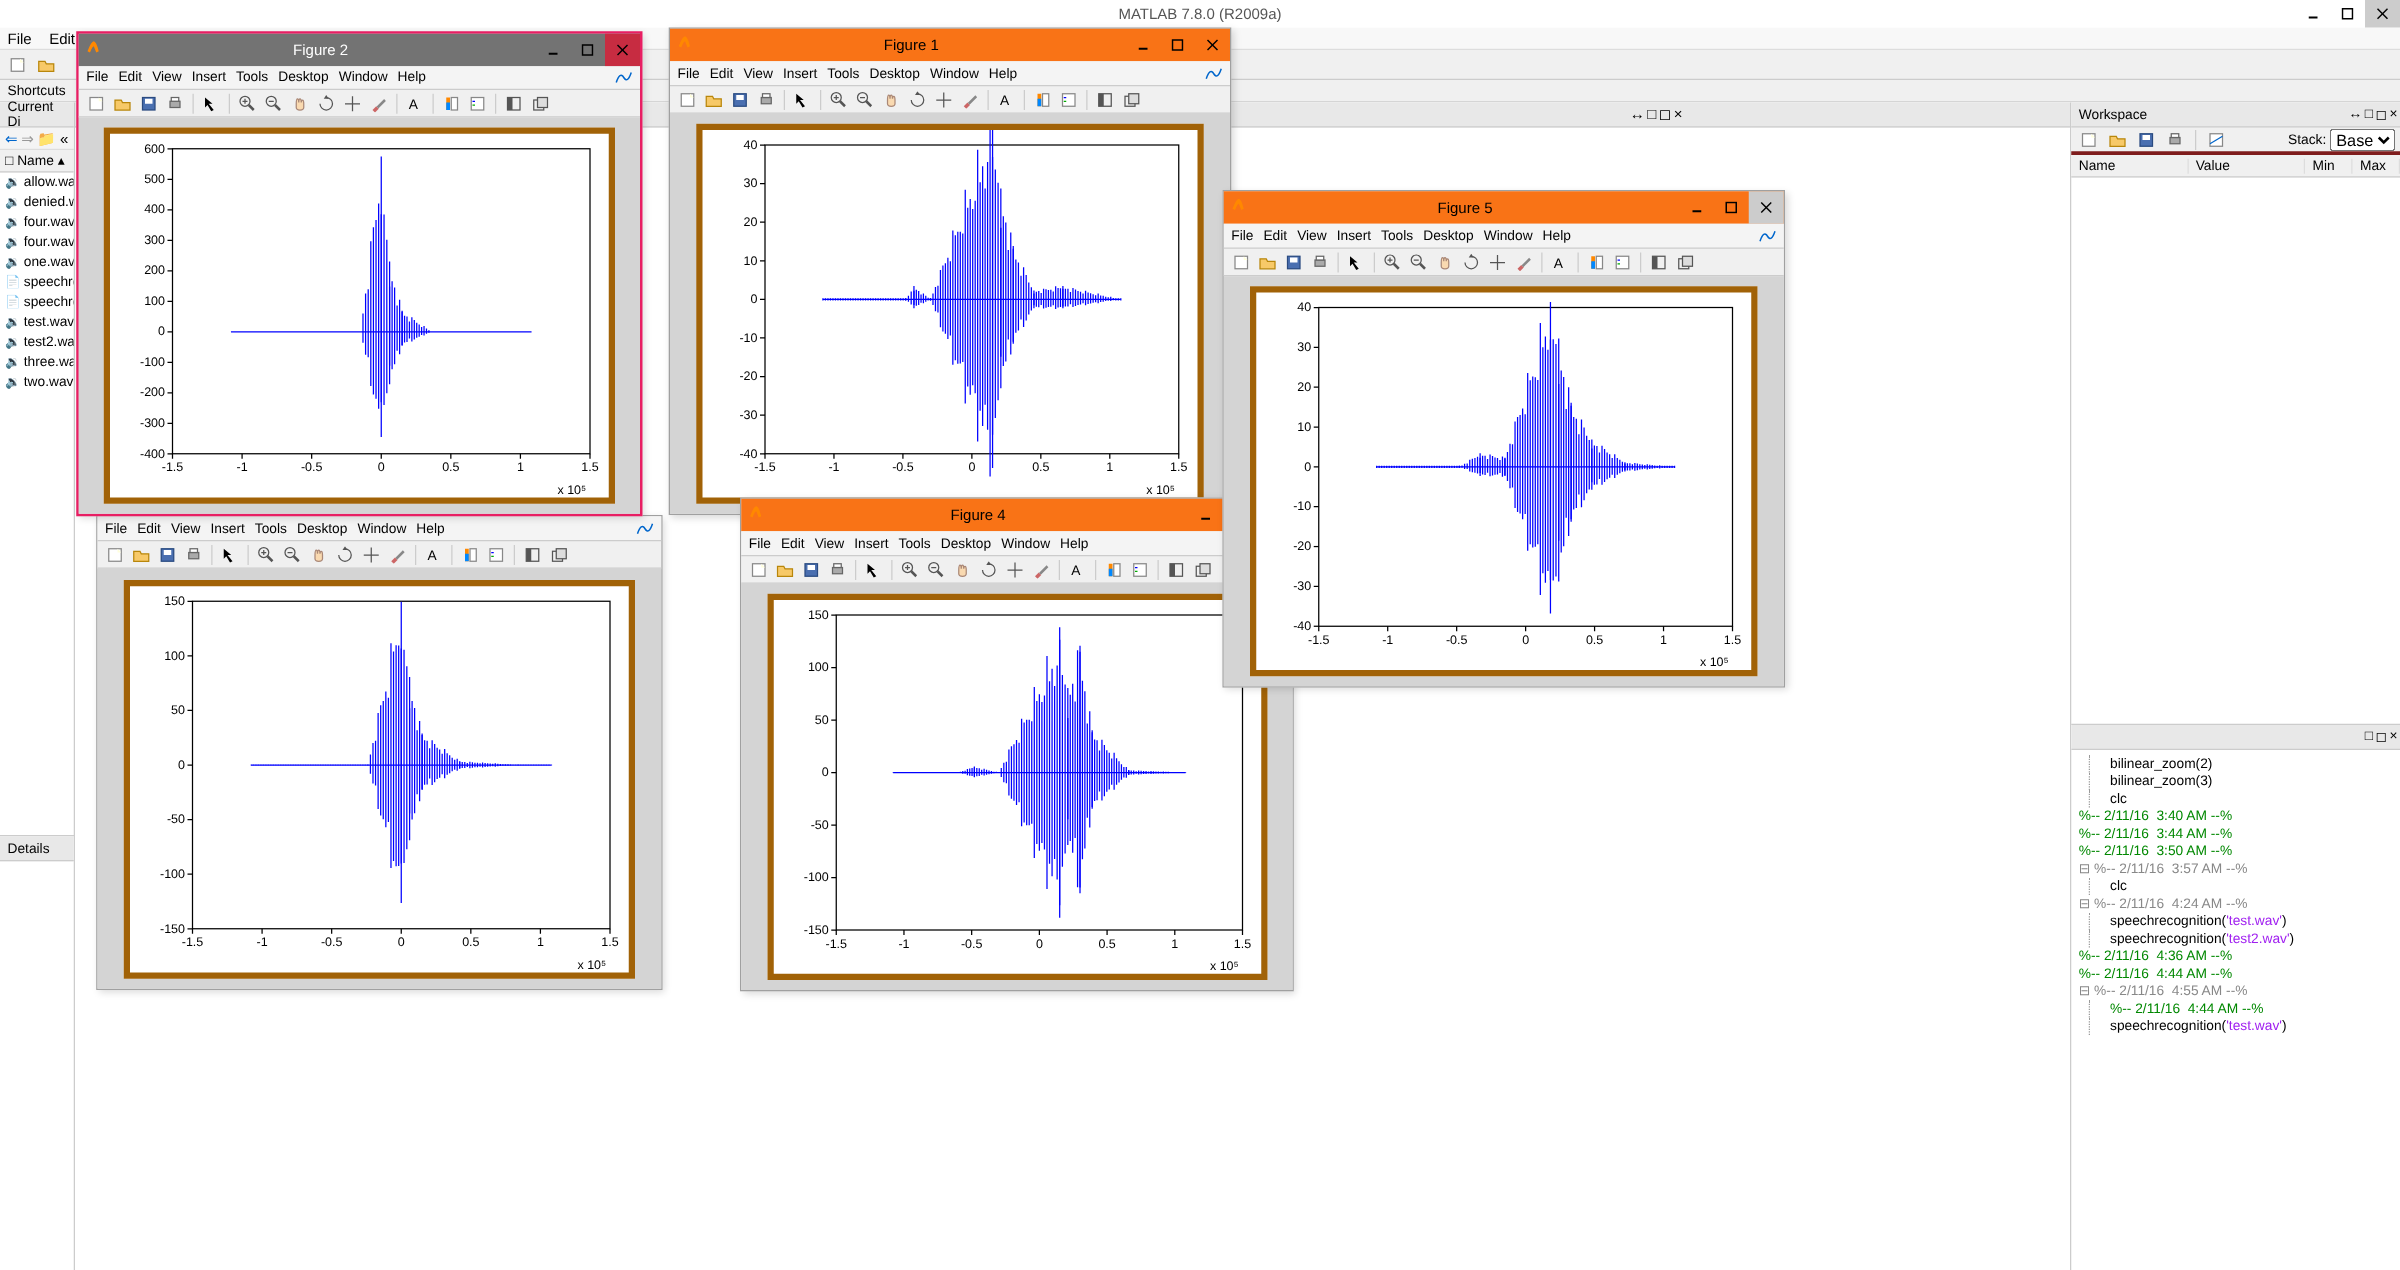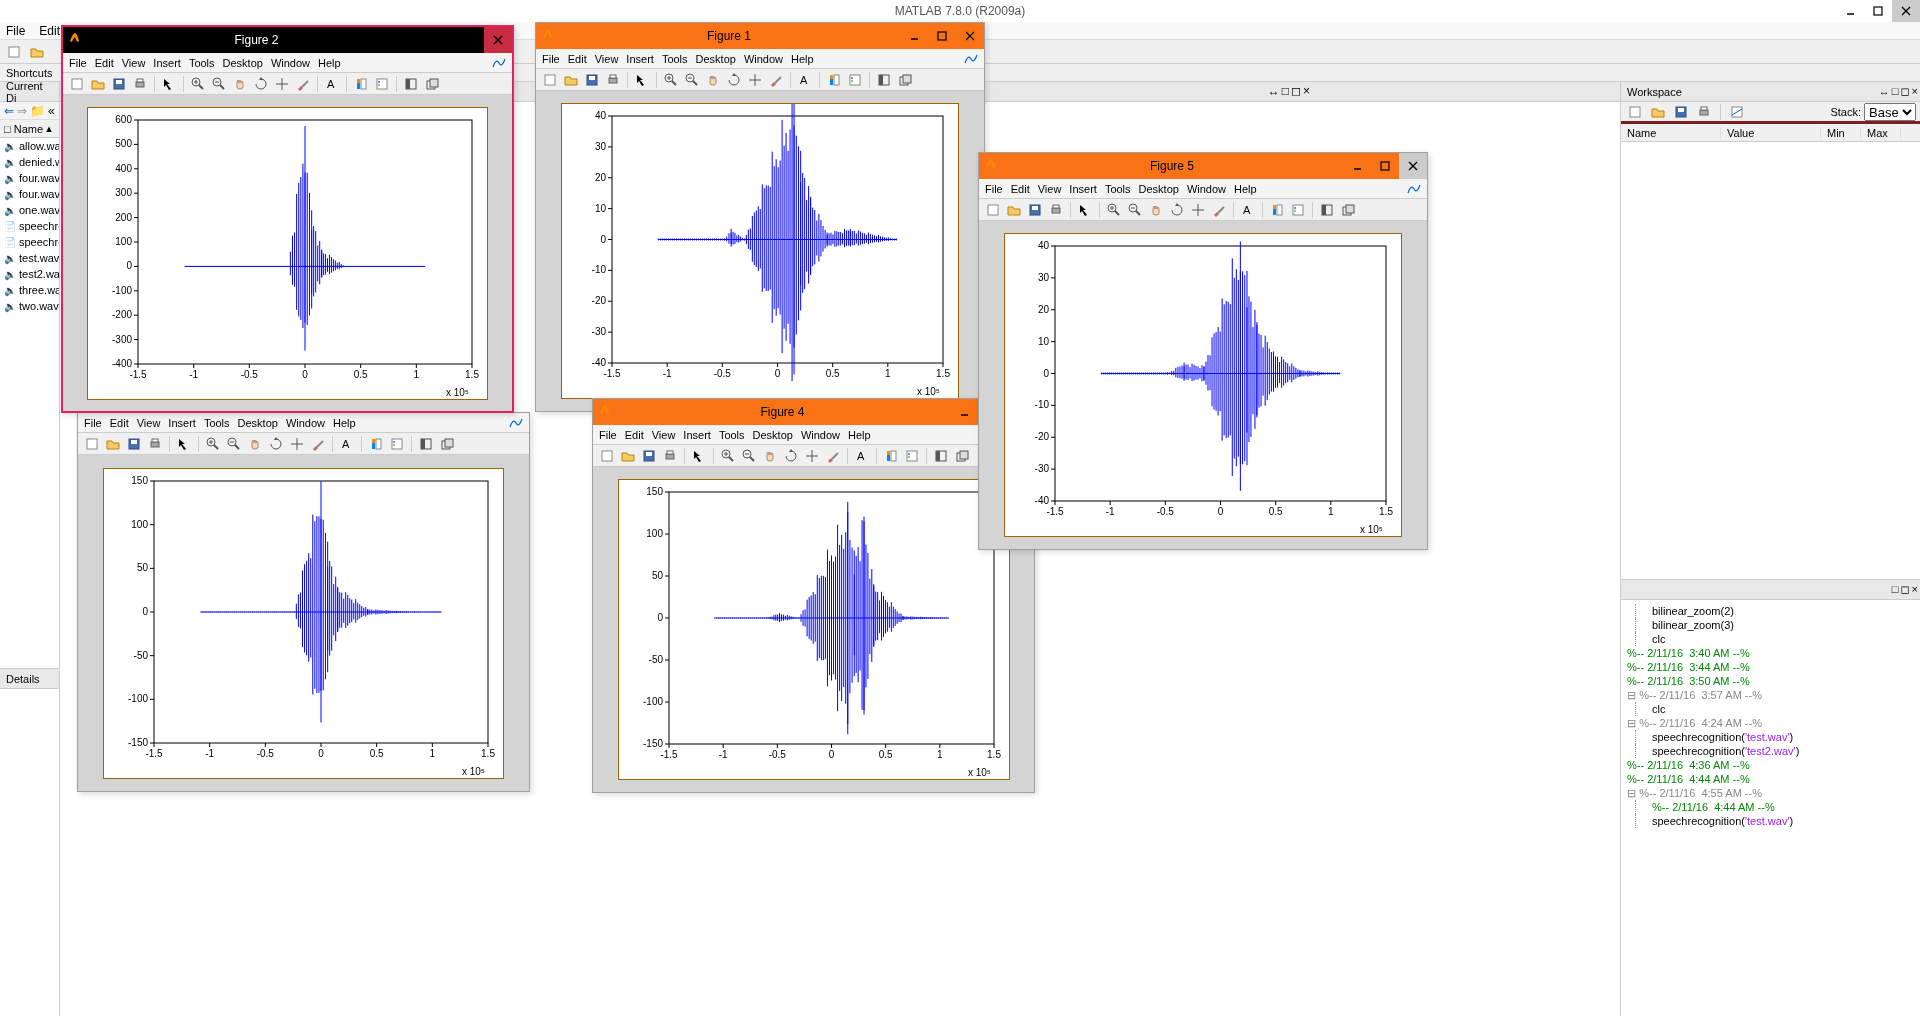--- a/index.html
+++ b/index.html
@@ -19,57 +19,57 @@
 .panel-header .pin-icons { position: absolute; right: 2px; display: flex; gap: 2px; }
 .left-nav-row { height: 18px; display: flex; align-items: center; gap: 3px; padding: 0 4px; background: #f4f4f4; border-bottom: 1px solid #ddd; }
 .file-list { flex: 1; overflow: hidden; }
 .file-list-header { height: 18px; display: flex; align-items: center; padding: 0 4px; background: #f0f0f0; border-bottom: 1px solid #ccc; font-size: 11px; }
 .file-row { height: 16px; display: flex; align-items: center; gap: 3px; padding: 0 4px; font-size: 11px; white-space: nowrap; overflow: hidden; }
 .file-icon { width: 12px; height: 12px; display: inline-block; flex-shrink: 0; }
 .snd-icon::before { content: "🔉"; font-size: 10px; }
 .doc-icon::before { content: "📄"; font-size: 10px; }
 .center-panel { flex: 1; background: #fff; position: relative; }
 .center-panel .sub-header { height: 20px; background: #e8e8e8; border-bottom: 1px solid #ccc; position: absolute; top: 0; left: 0; right: 0; }
-.right-panel { width: 300px; background: #fff; border-left: 1px solid #ccc; display: flex; flex-direction: column; }
+.right-panel { width: 264px; background: #fff; border-left: 1px solid #ccc; display: flex; flex-direction: column; }
 .workspace-toolbar { height: 22px; display: flex; align-items: center; gap: 3px; padding: 0 4px; background: #f0f0f0; border-bottom: 3px solid #7f1d1d; }
 .workspace-table-header { height: 18px; display: flex; align-items: center; background: #f0f0f0; border-bottom: 1px solid #ccc; font-size: 11px; }
 .workspace-table-header > div { padding: 0 6px; border-right: 1px solid #ddd; }
 .history-panel { flex: 1; border-top: 1px solid #ccc; overflow: hidden; }
 .history-content { padding: 4px 6px; font-family: "Courier New", monospace; font-size: 11px; line-height: 14px; white-space: pre; }
 .history-line { display: block; }
 .hist-green { color: #008800; }
 .hist-black { color: #000; }
 .hist-purple { color: #a020f0; }
 .hist-indent { padding-left: 16px; border-left: 1px dotted #999; margin-left: 8px; }
 .expander { color: #888; cursor: pointer; }
 
 .editor-bit { position: absolute; left: 510px; top: 95px; font-family: "Courier New", monospace; font-size: 11px; line-height: 14px; }
 .editor-bit .red { color: #c00; }
 .editor-bit .link { color: #00f; text-decoration: underline; }
 
 
 .figure-window { position: absolute; background: #f0f0f0; border: 1px solid #a0a0a0; box-shadow: 2px 2px 6px rgba(0,0,0,.15); display: flex; flex-direction: column; }
 .figure-window.active { border: 2px solid #e81e63; }
 .fig-titlebar { height: 26px; display: flex; align-items: center; position: relative; background: #f97316; }
-.figure-window.active .fig-titlebar { background: #000000; color: #fff; }
+.figure-window.active .fig-titlebar { background: #737373; color: #fff; }
 .fig-titlebar .fig-icon { width: 18px; height: 18px; margin-left: 4px; }
 .fig-titlebar .fig-title { flex: 1; text-align: center; font-size: 12px; }
 .fig-titlebar .win-controls { display: flex; height: 100%; }
 .win-btn { width: 28px; display: flex; align-items: center; justify-content: center; cursor: pointer; }
 .win-btn.close { color: #333; }
 .figure-window.active .win-btn.close { background: #c72c41; color: #fff; }
 .win-btn svg { width: 10px; height: 10px; }
 .fig-menubar { height: 20px; display: flex; align-items: center; gap: 8px; padding: 0 6px; background: #f4f4f4; border-bottom: 1px solid #ccc; font-size: 11px; position: relative; }
 .fig-menubar .curve-icon { position: absolute; right: 6px; width: 14px; height: 14px; }
 .fig-toolbar { height: 22px; display: flex; align-items: center; gap: 1px; padding: 0 4px; background: #f0f0f0; border-bottom: 1px solid #ccc; }
 .tb-sep { width: 1px; height: 16px; background: #ccc; margin: 0 3px; }
 .tb-btn { width: 20px; height: 20px; display: flex; align-items: center; justify-content: center; border: 1px solid transparent; cursor: pointer; }
 .tb-btn svg { width: 14px; height: 14px; }
 .fig-body { flex: 1; background: #d4d4d4; display: flex; align-items: center; justify-content: center; padding: 8px; }
-.plot-area { background: #fff; border: 1px solid #a16207; position: relative; }
+.plot-area { background: #fff; border: 5px solid #a16207; position: relative; }
 .plot-svg { display: block; }
 
 .menu-item { cursor: default; }
 
 .stack-label { font-size: 11px; margin-left: 4px; }
 select.stack-sel { font-size: 13px; height: 18px; }
 .matlab-logo { width:16px; height:16px; }
 </style>
 </head>
 <body>

